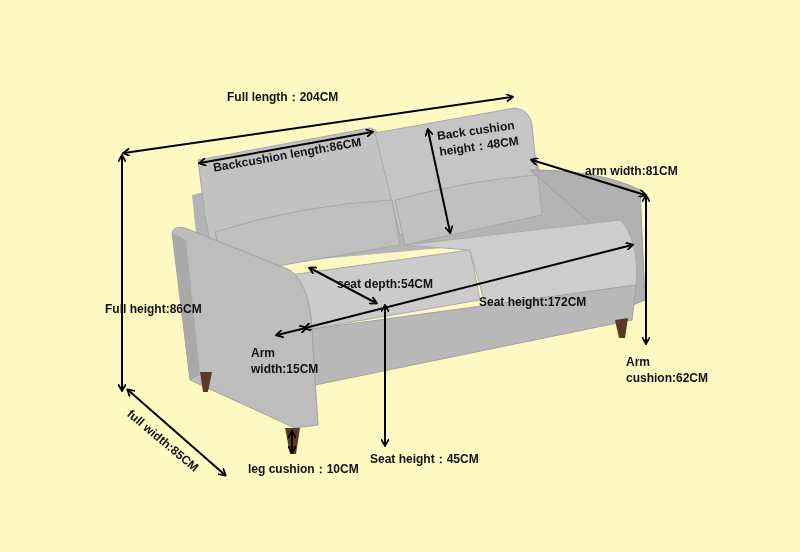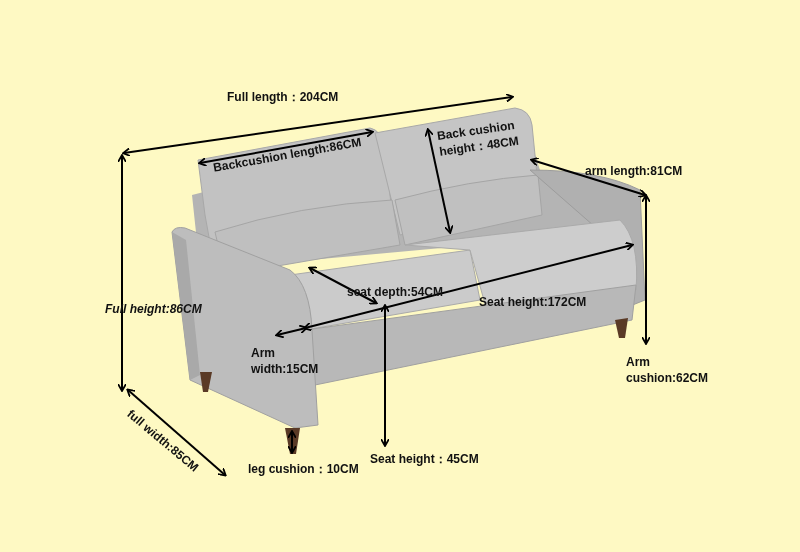--- a/index.html
+++ b/index.html
@@ -56,24 +56,24 @@
       <line x1="292" y1="432" x2="292" y2="452" marker-start="url(#ah)" marker-end="url(#ah)"></line>
     </g>
   </svg>
 
   <div class="lbl" style="left:227px;top:89px;">Full length：204CM</div>
   <div class="lbl" style="left:212px;top:160px;transform:rotate(-10deg);transform-origin:left top;">Backcushion length:86CM</div>
   <div class="lbl" style="left:436px;top:128px;transform:rotate(-8deg);transform-origin:left top;">
     <div>Back cushion</div>
     <div>height：48CM</div>
   </div>
-  <div class="lbl" style="left:585px;top:163px;">arm length:81CM</div>
-  <div class="lbl" style="left:347px;top:276px;margin-top:8px;">seat depth:54CM</div>
+  <div class="lbl" style="left:585px;top:163px;">arm width:81CM</div>
+  <div class="lbl" style="left:337px;top:276px;">seat depth:54CM</div>
   <div class="lbl" style="left:479px;top:294px;">Seat height:172CM</div>
-  <div class="lbl" style="left:105px;top:301px;font-style:italic;">Full height:86CM</div>
+  <div class="lbl" style="left:105px;top:301px;">Full height:86CM</div>
   <div class="lbl" style="left:251px;top:345px;">
     <div>Arm</div>
     <div>width:15CM</div>
   </div>
   <div class="lbl" style="left:626px;top:354px;">
     <div>Arm</div>
     <div>cushion:62CM</div>
   </div>
   <div class="lbl" style="left:134px;top:406px;transform:rotate(40deg);transform-origin:left top;">full  width:85CM</div>
   <div class="lbl" style="left:248px;top:461px;">leg cushion：10CM</div>

